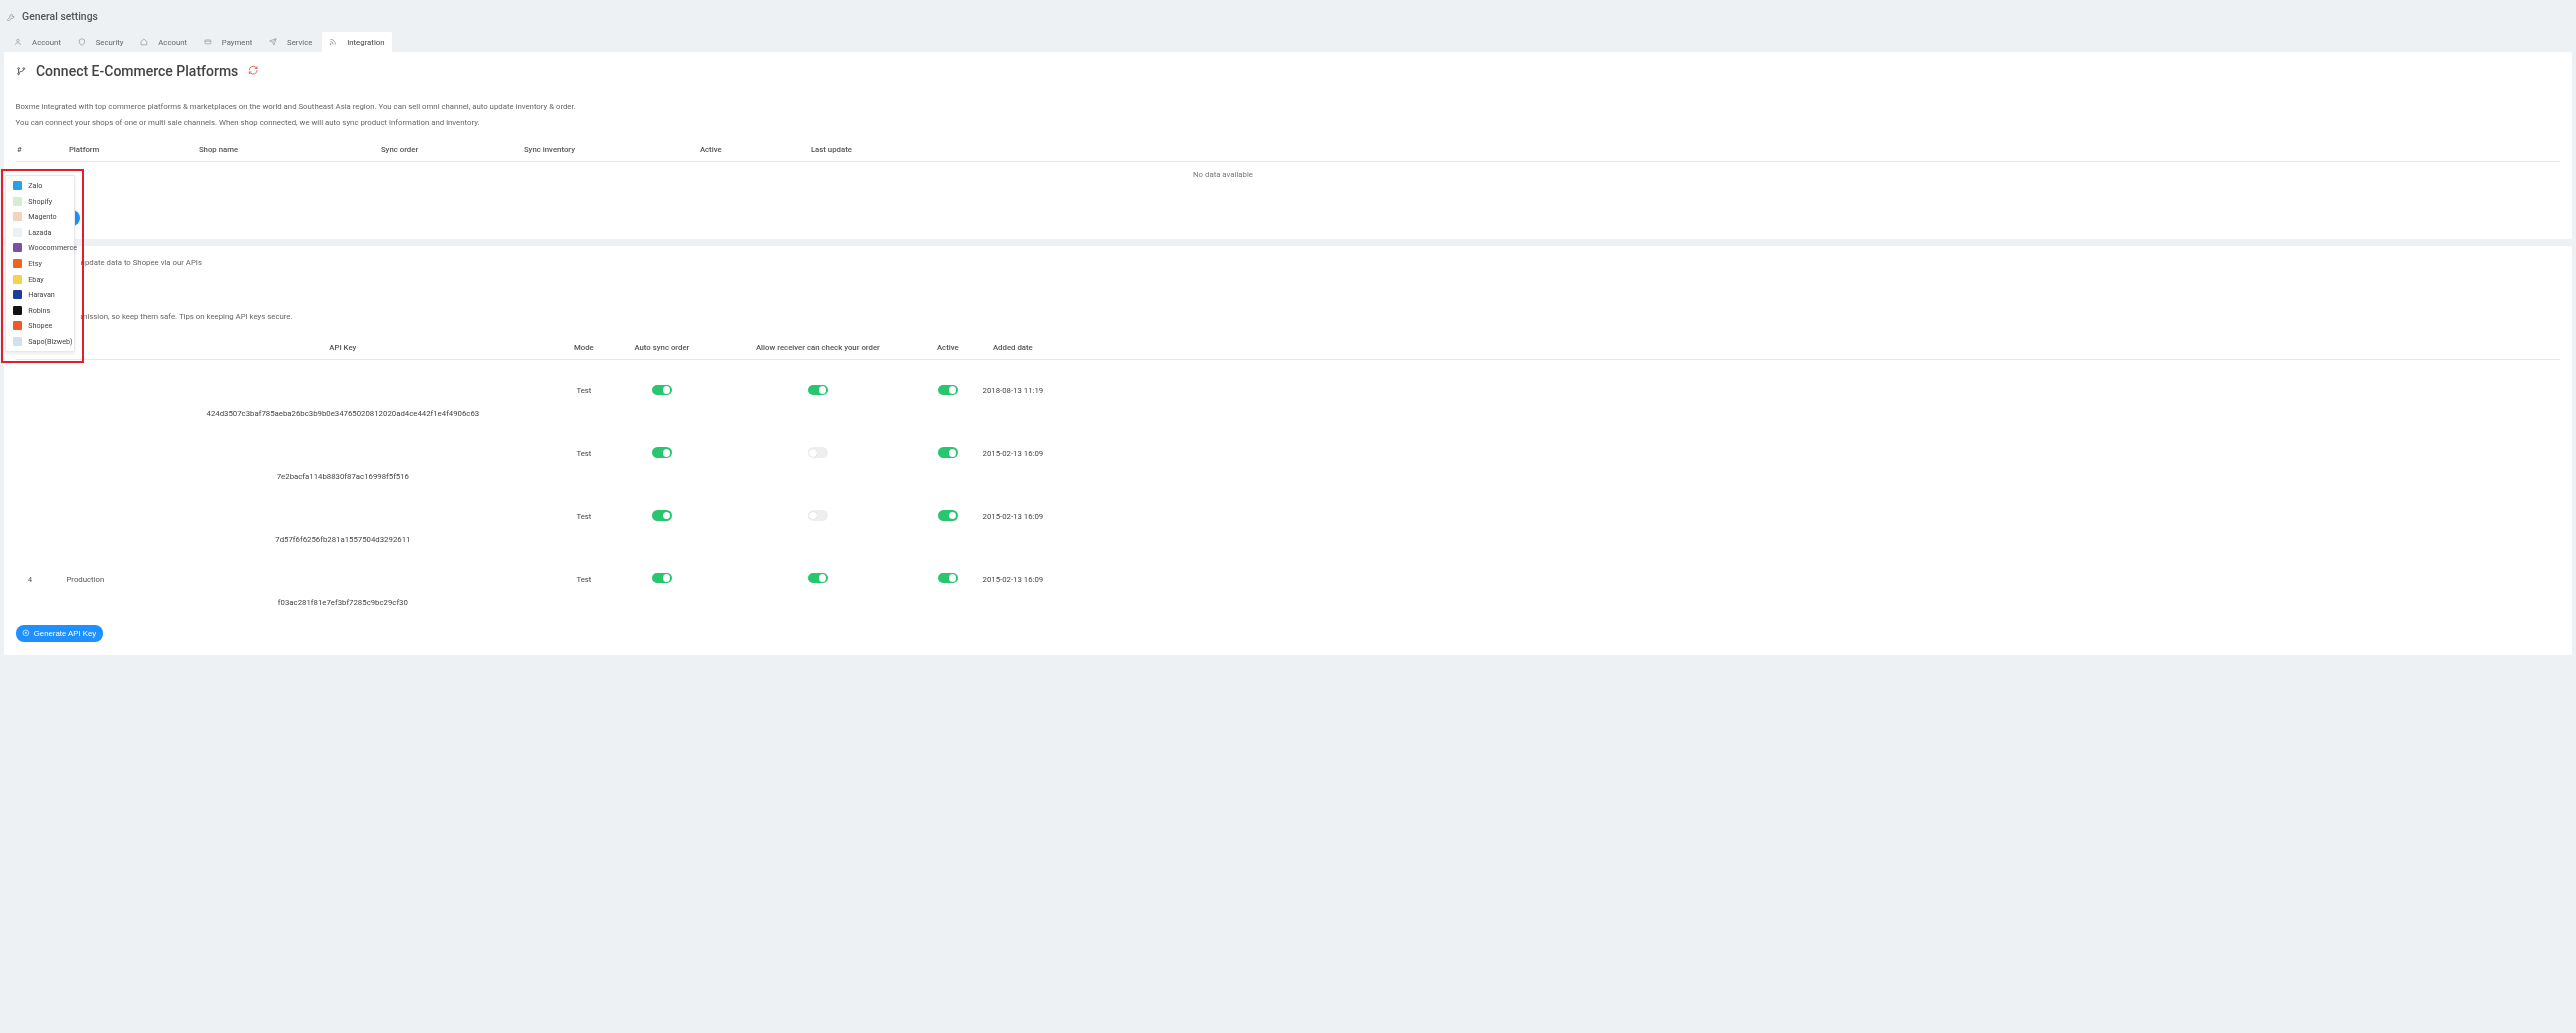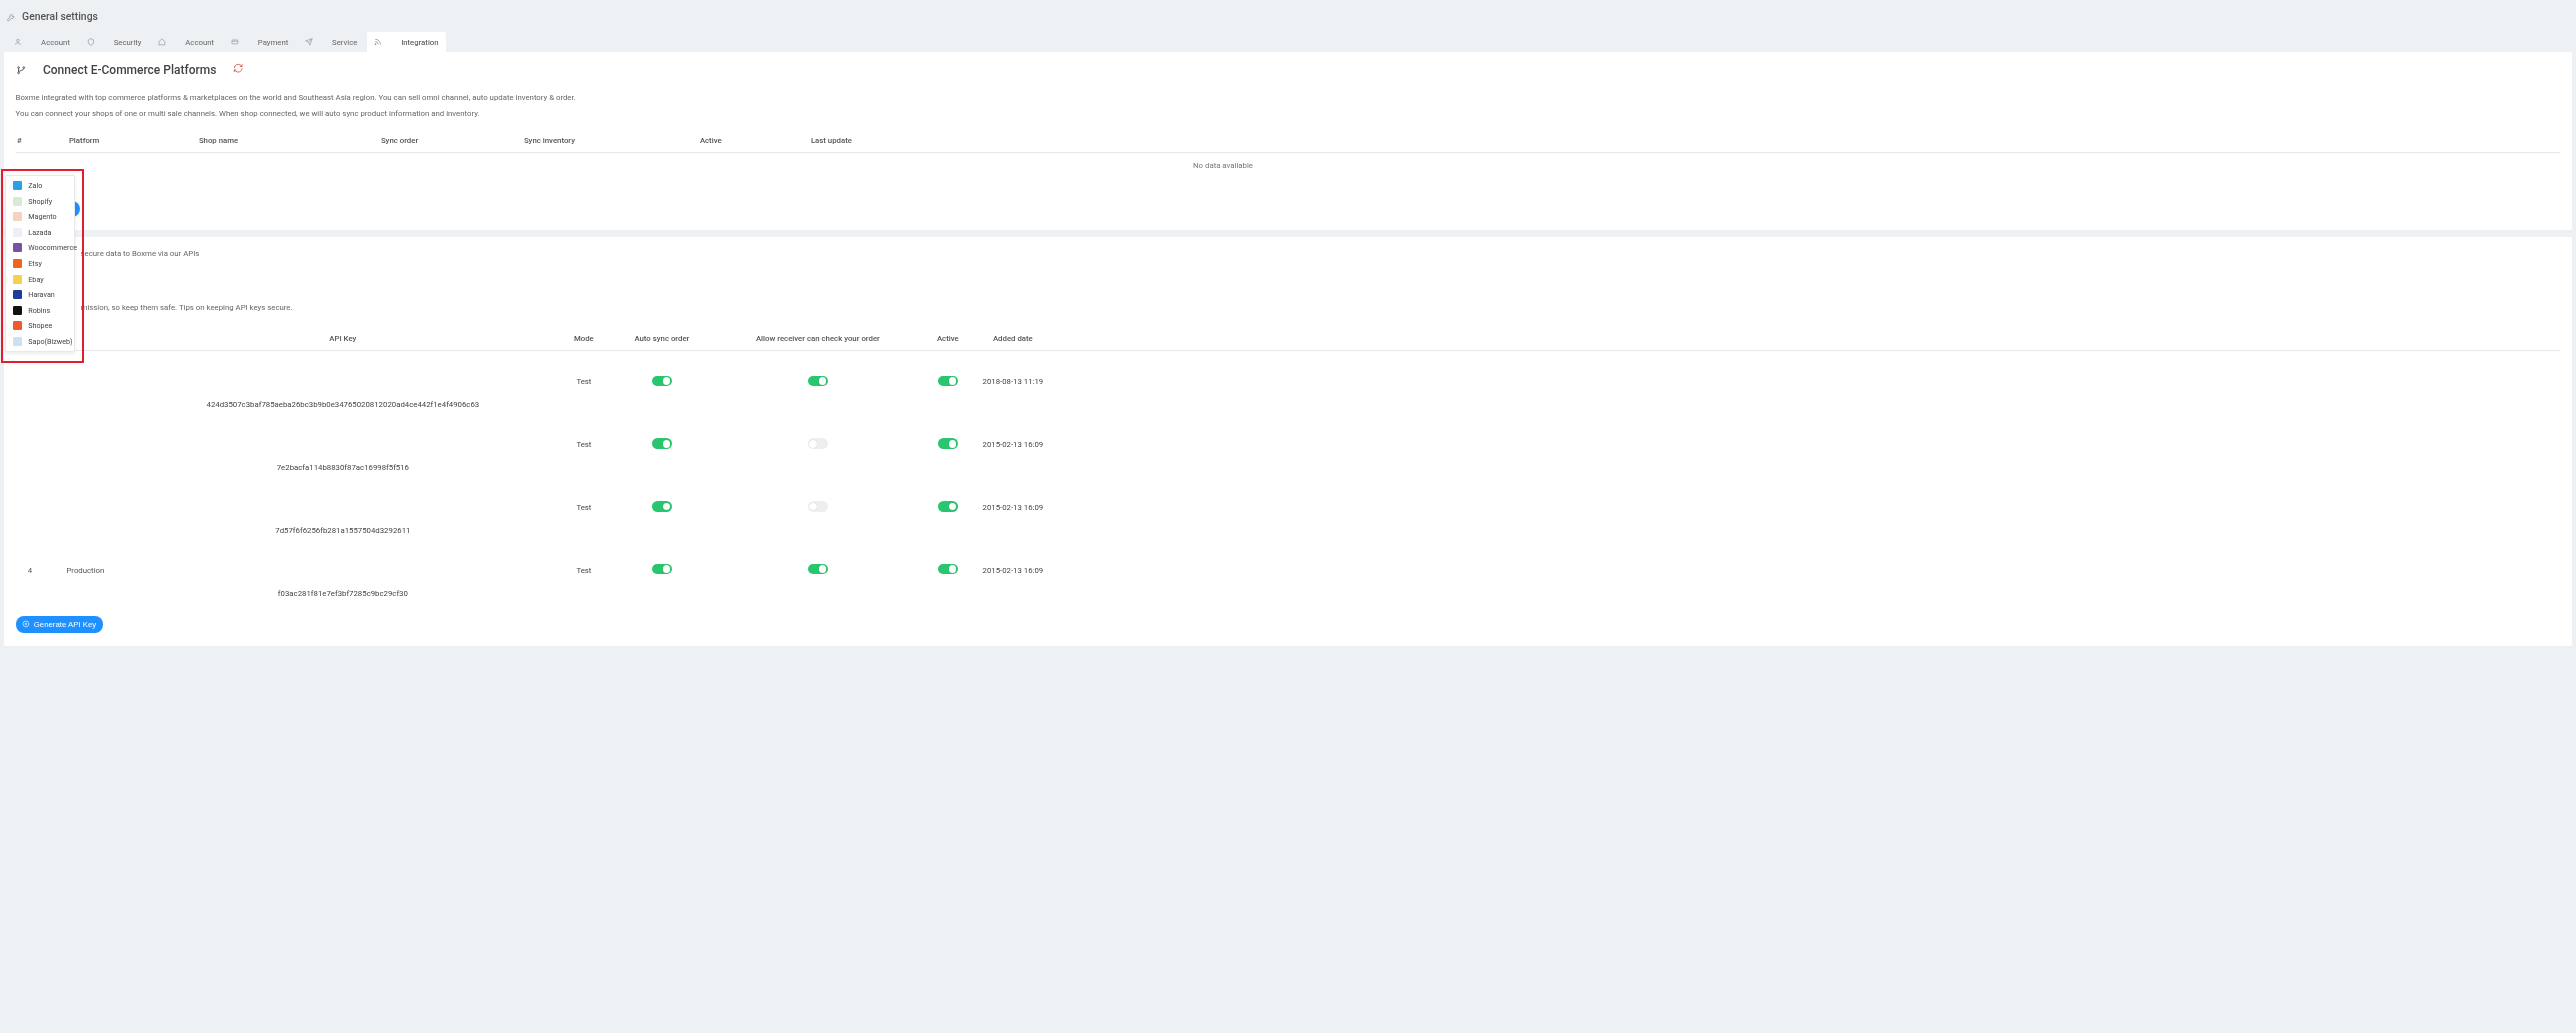--- a/index.html
+++ b/index.html
@@ -14,42 +14,42 @@
     display:flex; align-items:center; gap:5.2px;
     color:#555; font-size:10.4px; font-weight:500;
     padding: 6.5px 3.9px 9px 2.6px;
   }
   .page-title svg { width:10.4px; height:10.4px; opacity:.55; }
 
   .tabs {
     display:flex; gap:1.3px; padding-left:2.6px;
   }
   .tab {
-    display:flex; align-items:center; gap:19px;
+    display:flex; align-items:center; gap:10px;
     padding:5.2px 7.8px 5.9px 7.8px;
     color:#666; font-size:7.8px;
     border-top-left-radius:2px; border-top-right-radius:2px;
     cursor:pointer;
   }
   .tab.active {
     background:#fff; color:#444;
   }
   .tab svg { width:7.8px; height:7.8px; opacity:.7; }
 
   .panel {
     background:#fff;
     border-radius:0 2px 2px 2px;
     padding:10.4px 11.7px 13px 11.7px;
     margin-bottom:6.5px;
     position:relative;
   }
   .section-title {
-    display:flex; align-items:center; gap:17px;
-    font-size:12px; font-weight:500; color:#444;
-    margin-bottom:14px;
+    display:flex; align-items:center; gap:10px;
+    font-size:14px; font-weight:500; color:#444;
+    margin-bottom:21px;
   }
   .section-title .refresh-icon { color:#d9534f; }
   .section-title svg { width:10.4px; height:10.4px; }
   .desc { color:#666; font-size:7.8px; line-height:1.8; margin-bottom:2.6px; }
 
   .table { width:100%; margin-top:7.8px; }
   .thead, .trow {
     display:grid;
     align-items:center;
     min-height:23.4px;
@@ -215,21 +215,21 @@
         <svg viewBox="0 0 24 24" fill="none" stroke="currentColor" stroke-width="2">
             <circle cx="12" cy="12" r="9"></circle>
             <path d="M12 8v8M8 12h8"></path>
           </svg>
         <span>Add shop</span>
         <span style="font-size:5.9px;">▾</span>
       </button>
     </div>
 
     <div class="panel api-table">
-      <p class="desc" style="padding-left:65px;">secure data to Boxme via our APIs</p>
+      <p class="desc" style="padding-left:65px;">update data to Shopee via our APIs</p>
       <p class="desc" style="padding-left:65px;margin-top:40px;">mission, so keep them safe. Tips on keeping API keys secure.</p>
 
       <div class="table" style="margin-top:11.7px;text-align:center;">
         <div class="thead api-cols">
           <div>#</div>
           <div></div>
           <div>API Key</div>
           <div>Mode</div>
           <div>Auto sync order</div>
           <div>Allow receiver can check your order</div>

